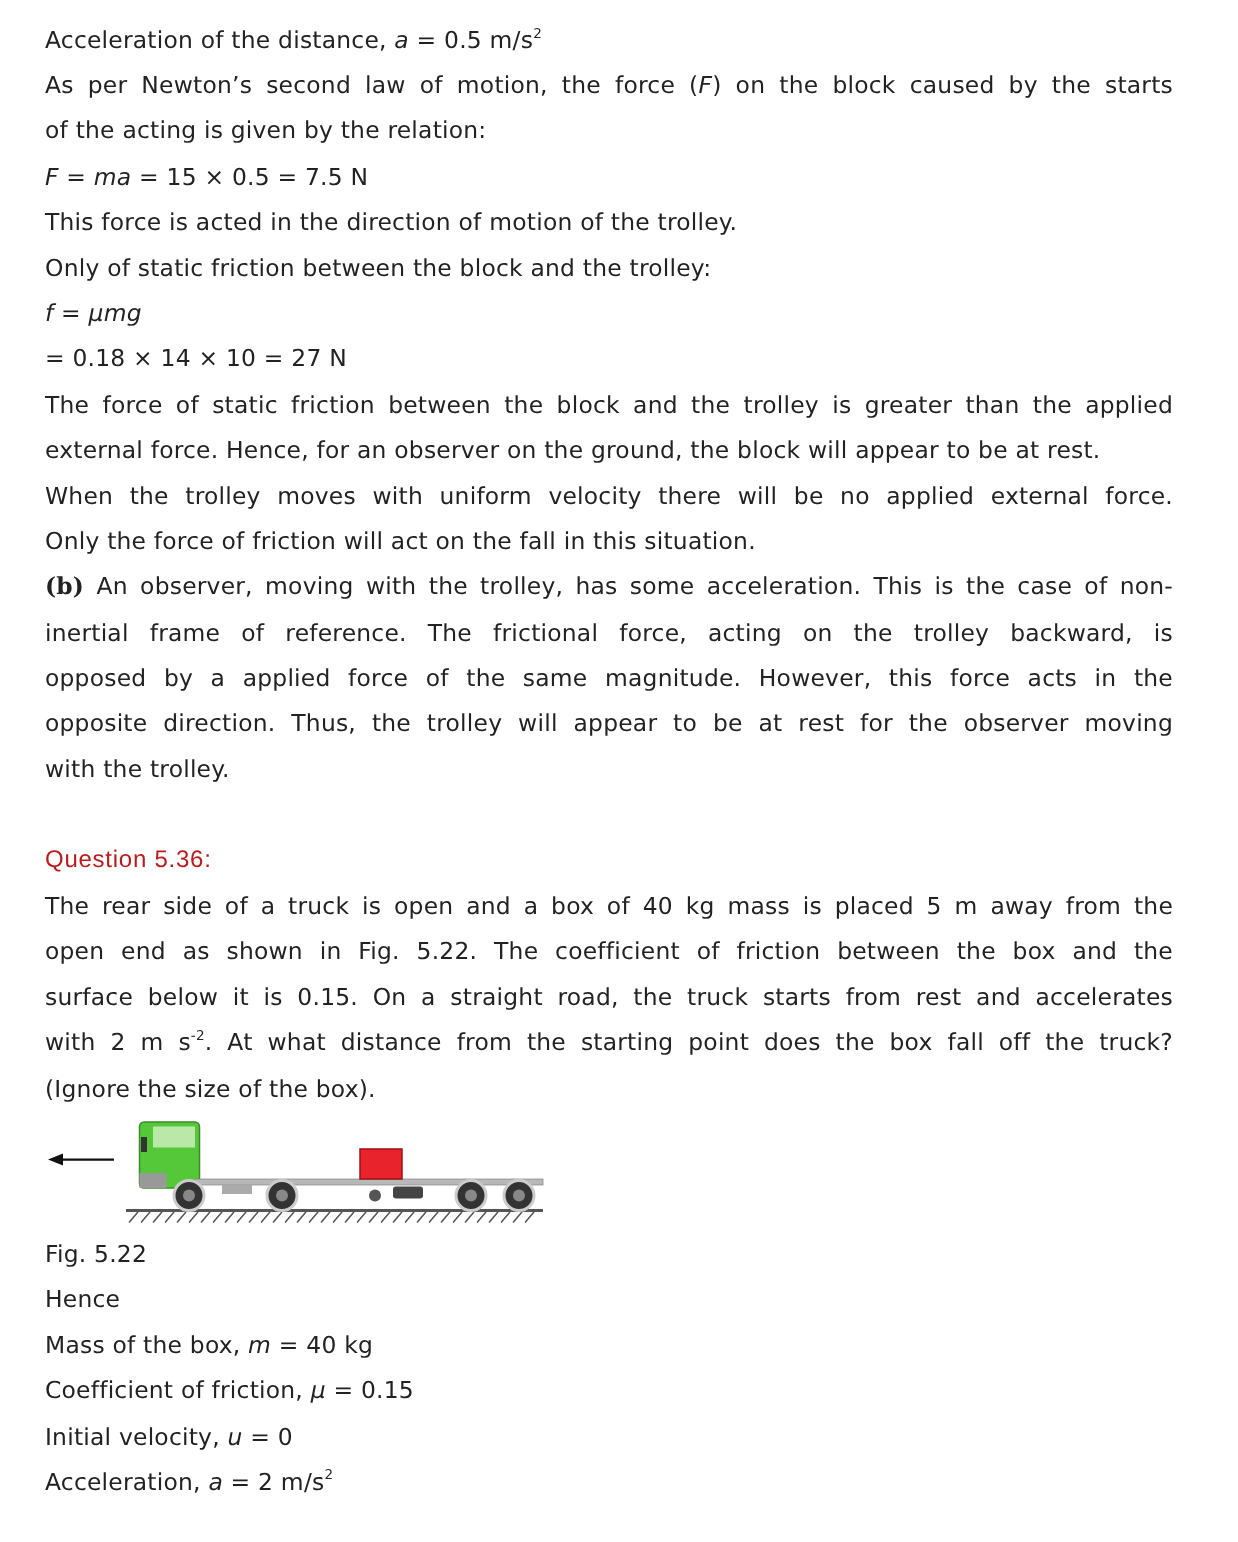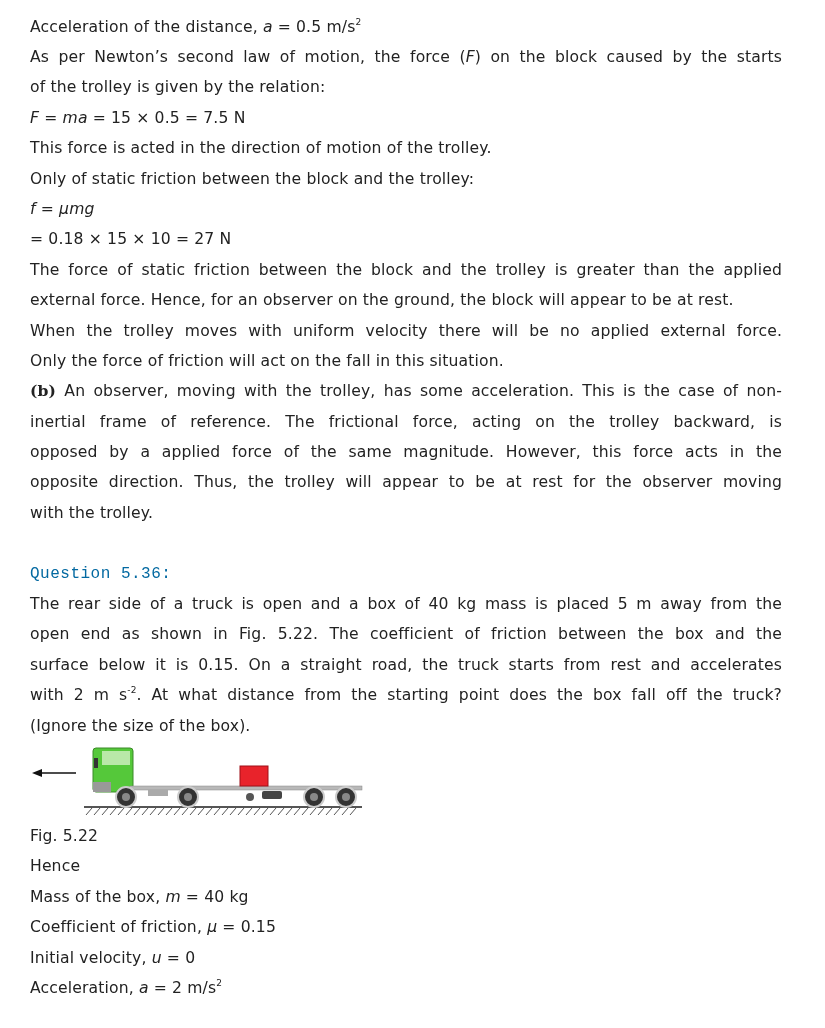--- a/index.html
+++ b/index.html
@@ -1,43 +1,43 @@
 <!DOCTYPE html>
 <html><head>
 <meta charset="utf-8">
 <style>
   html, body { margin: 0; padding: 0; background: #ffffff; }
   body { width: 825px; height: 1028px; overflow: hidden; position: relative;
          font-family: "DejaVu Sans", sans-serif; color: #222; }
   .page { position: absolute; left: 30px; top: 0; width: 752px; }
   .line { position: absolute; left: 0; font-size: 15.6px; line-height: 20px; white-space: nowrap; letter-spacing: 0.15px; }
   .just { width: 752px; text-align: justify; text-align-last: justify; white-space: normal; }
-  .q-head { color: #0369a1; font-family: Liberation Mono, monospace; font-size: 16px; letter-spacing: 0.5px; }
+  .q-head { color: #b91c1c; font-family: Liberation Sans, sans-serif; font-size: 16px; letter-spacing: 0.5px; }
   i.v { font-style: italic; }
   sup { font-size: 9px; vertical-align: 7px; line-height: 0; }
   b.lbl { font-family: "DejaVu Serif", serif; font-weight: bold; }
   .figure { position: absolute; left: 30px; top: 742px; width: 340px; height: 78px; }
 </style>
 </head>
 <body>
 
 <div class="page">
 
   <div class="line" style="top:17px"><span>Acceleration of the distance, </span><i class="v">a</i><span> = 0.5 m/s</span><sup>2</sup></div>
 
   <div class="line just" style="top:47px"><span>As per Newton’s second law of motion, the force (</span><i class="v">F</i><span>) on the block caused by the starts</span></div>
-  <div class="line" style="top:77px">of the trolley is given by the relation:</div>
+  <div class="line" style="top:77px">of the acting is given by the relation:</div>
 
   <div class="line" style="top:108px"><i class="v">F</i><span> = </span><i class="v">ma</i><span> = 15 × 0.5 = 7.5 N</span></div>
 
   <div class="line" style="top:138px">This force is acted in the direction of motion of the trolley.</div>
   <div class="line" style="top:169px">Only of static friction between the block and the trolley:</div>
 
   <div class="line" style="top:199px"><i class="v">f</i><span> = </span><i class="v">μmg</i></div>
-  <div class="line" style="top:229px">= 0.18 × 15 × 10 = 27 N</div>
+  <div class="line" style="top:229px">= 0.18 × 14 × 10 = 27 N</div>
 
   <div class="line just" style="top:260px">The force of static friction between the block and the trolley is greater than the applied</div>
   <div class="line" style="top:290px">external force. Hence, for an observer on the ground, the block will appear to be at rest.</div>
   <div class="line just" style="top:321px">When the trolley moves with uniform velocity there will be no applied external force.</div>
   <div class="line" style="top:351px">Only the force of friction will act on the fall in this situation.</div>
 
   <div class="line just" style="top:381px"><b class="lbl">(b)</b><span> An observer, moving with the trolley, has some acceleration. This is the case of non-</span></div>
   <div class="line just" style="top:412px">inertial frame of reference. The frictional force, acting on the trolley backward, is</div>
   <div class="line just" style="top:442px">opposed by a applied force of the same magnitude. However, this force acts in the</div>
   <div class="line just" style="top:472px">opposite direction. Thus, the trolley will appear to be at rest for the observer moving</div>

